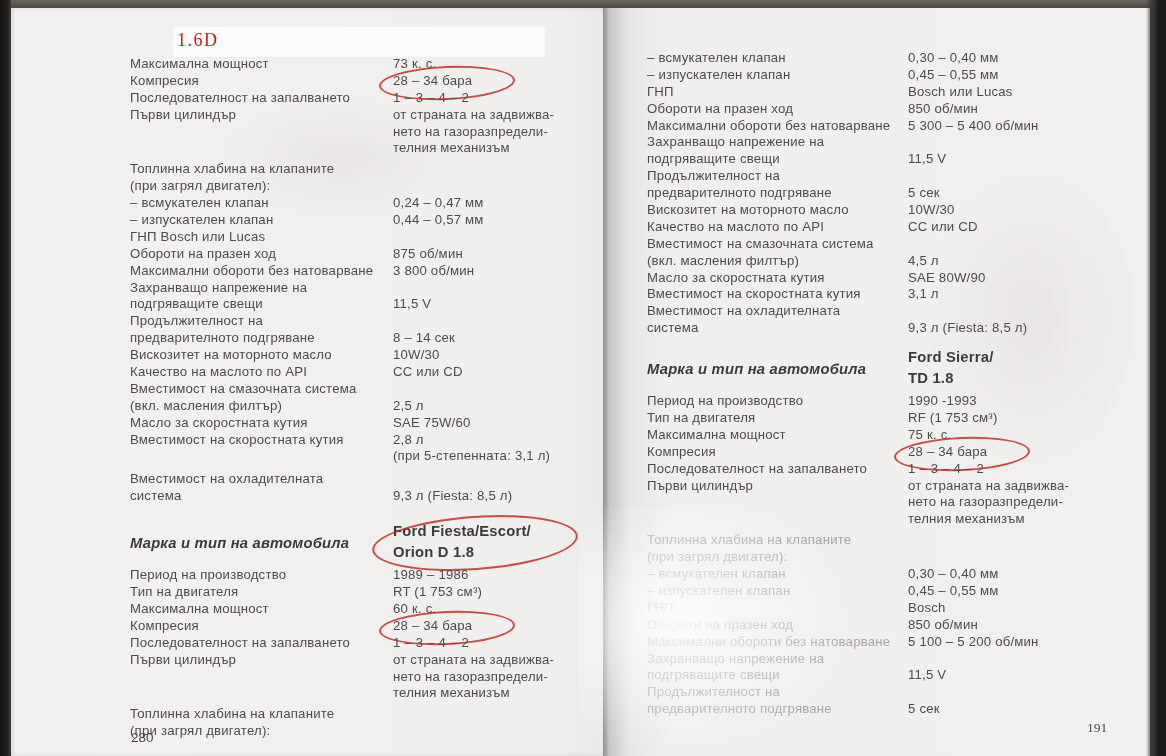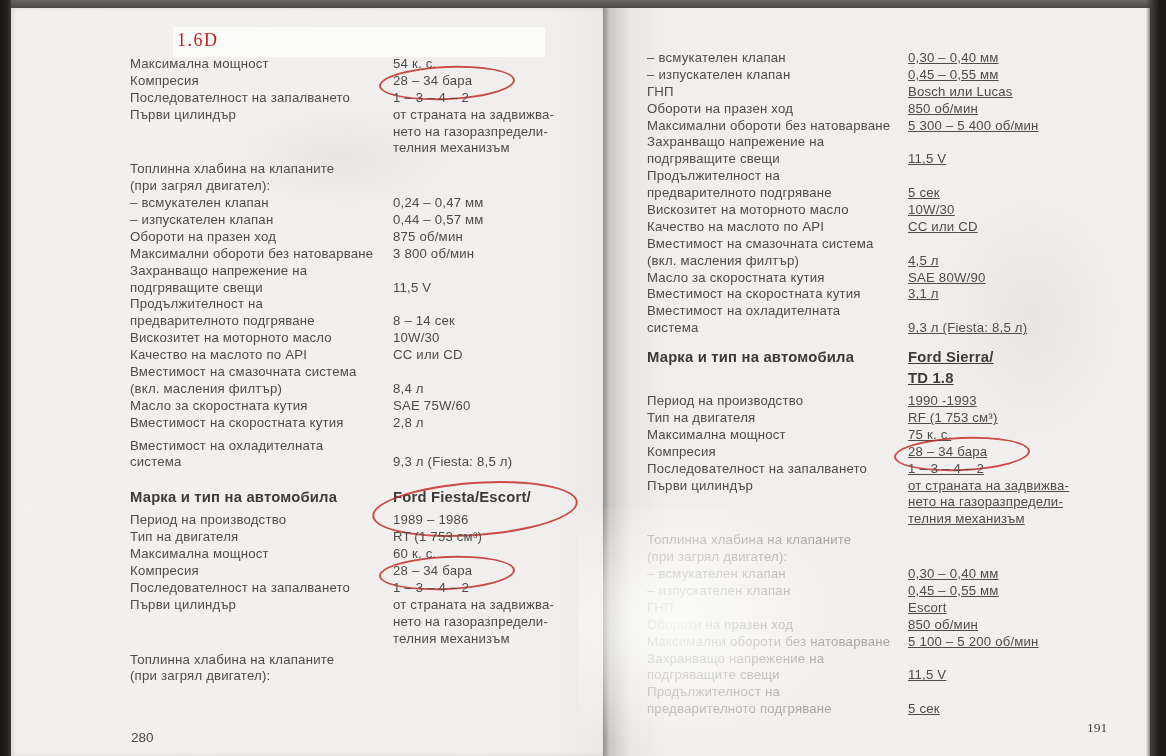--- a/index.html
+++ b/index.html
@@ -24,24 +24,24 @@
      background:linear-gradient(to right,#8f8d8b 0%,#c9c7c5 1.2%,#e9e7e5 5%,#f1efee 12%,#f2f0ee 100%);}
 
   .content{position:absolute;left:0;right:10px;}
   .page.left  .content{top:48px;}
   .page.right .content{top:42px;}
 
   .row{position:relative;height:16.9px;font-size:13.2px;color:#4e4c49;letter-spacing:.2px;}
   .row .lbl{position:absolute;left:120px;white-space:nowrap;}
   .row .val{position:absolute;left:383px;white-space:nowrap;}
   .page.right .row .lbl{left:44px;}
-  .page.right .row .val{left:305px;text-decoration:underline;}
+  .page.right .row .val{left:305px;}
 
   .row.heading{height:21px;font-size:14.8px;font-weight:bold;color:#3d3b38;}
-  .row.heading .lbl{}
+  .row.heading .lbl{font-style:italic;margin-top:12px;}
 
   .row.fade .lbl{color:#a7a5a1;}
 
   .row.gap{height:6px;}
   .row.g2{height:2px;} .row.g4{height:4px;} .row.g6{height:6px;}
   .row.g12{height:12px;} .row.g18{height:18px;}
 
   
   .circle{display:none;position:absolute;border:2px solid rgba(193,40,33,.82);
           border-radius:50%;pointer-events:none;}
@@ -72,21 +72,21 @@
   <div class="spine"></div>
 
   <div class="page left">
     <div class="white-strip"></div>
     <div class="hand-label">1.6D</div>
 
     <div class="content">
 
         <div class="row">
           <span class="lbl">Максимална мощност</span>
-          <span class="val">54 к. с.</span>
+          <span class="val">73 к. с.</span>
 
         </div>
 
         <div class="row circ">
           <span class="lbl">Компресия</span>
           <span class="val">28 – 34 бара</span>
           <span class="circle"></span>
         </div>
 
         <div class="row">
@@ -136,20 +136,25 @@
           <span class="val">0,24 – 0,47 мм</span>
 
         </div>
 
         <div class="row">
           <span class="lbl">– изпускателен клапан</span>
           <span class="val">0,44 – 0,57 мм</span>
 
         </div>
 
+        <div class="row">
+          <span class="lbl">ГНП Bosch или Lucas</span>
+          <span class="val"></span>
+
+        </div>
 
         <div class="row">
           <span class="lbl">Обороти на празен ход</span>
           <span class="val">875 об/мин</span>
 
         </div>
 
         <div class="row">
           <span class="lbl">Максимални обороти без натоварване</span>
           <span class="val">3 800 об/мин</span>
@@ -193,36 +198,41 @@
         </div>
 
         <div class="row">
           <span class="lbl">Вместимост на смазочната система</span>
           <span class="val"></span>
 
         </div>
 
         <div class="row">
           <span class="lbl">(вкл. масления филтър)</span>
-          <span class="val">8,4 л</span>
+          <span class="val">2,5 л</span>
 
         </div>
 
         <div class="row">
           <span class="lbl">Масло за скоростната кутия</span>
           <span class="val">SAE 75W/60</span>
 
         </div>
 
         <div class="row">
           <span class="lbl">Вместимост на скоростната кутия</span>
           <span class="val">2,8 л</span>
 
         </div>
 
+        <div class="row">
+          <span class="lbl"></span>
+          <span class="val">(при 5-степенната: 3,1 л)</span>
+
+        </div>
 
         <div class="row gap g6">
           <span class="lbl"></span>
           <span class="val"></span>
 
         </div>
 
         <div class="row">
           <span class="lbl">Вместимост на охладителната</span>
           <span class="val"></span>
@@ -240,20 +250,25 @@
           <span class="val"></span>
 
         </div>
 
         <div class="row heading circbig">
           <span class="lbl">Марка и тип на автомобила</span>
           <span class="val">Ford Fiesta/Escort/</span>
           <span class="circle"></span>
         </div>
 
+        <div class="row heading">
+          <span class="lbl"></span>
+          <span class="val">Orion D 1.8</span>
+
+        </div>
 
         <div class="row gap g2">
           <span class="lbl"></span>
           <span class="val"></span>
 
         </div>
 
         <div class="row">
           <span class="lbl">Период на производство</span>
           <span class="val">1989 – 1986</span>
@@ -527,21 +542,21 @@
         </div>
 
         <div class="row fade">
           <span class="lbl">– изпускателен клапан</span>
           <span class="val">0,45 – 0,55 мм</span>
 
         </div>
 
         <div class="row fade">
           <span class="lbl">ГНП</span>
-          <span class="val">Escort</span>
+          <span class="val">Bosch</span>
 
         </div>
 
         <div class="row fade">
           <span class="lbl">Обороти на празен ход</span>
           <span class="val">850 об/мин</span>
 
         </div>
 
         <div class="row fade">

